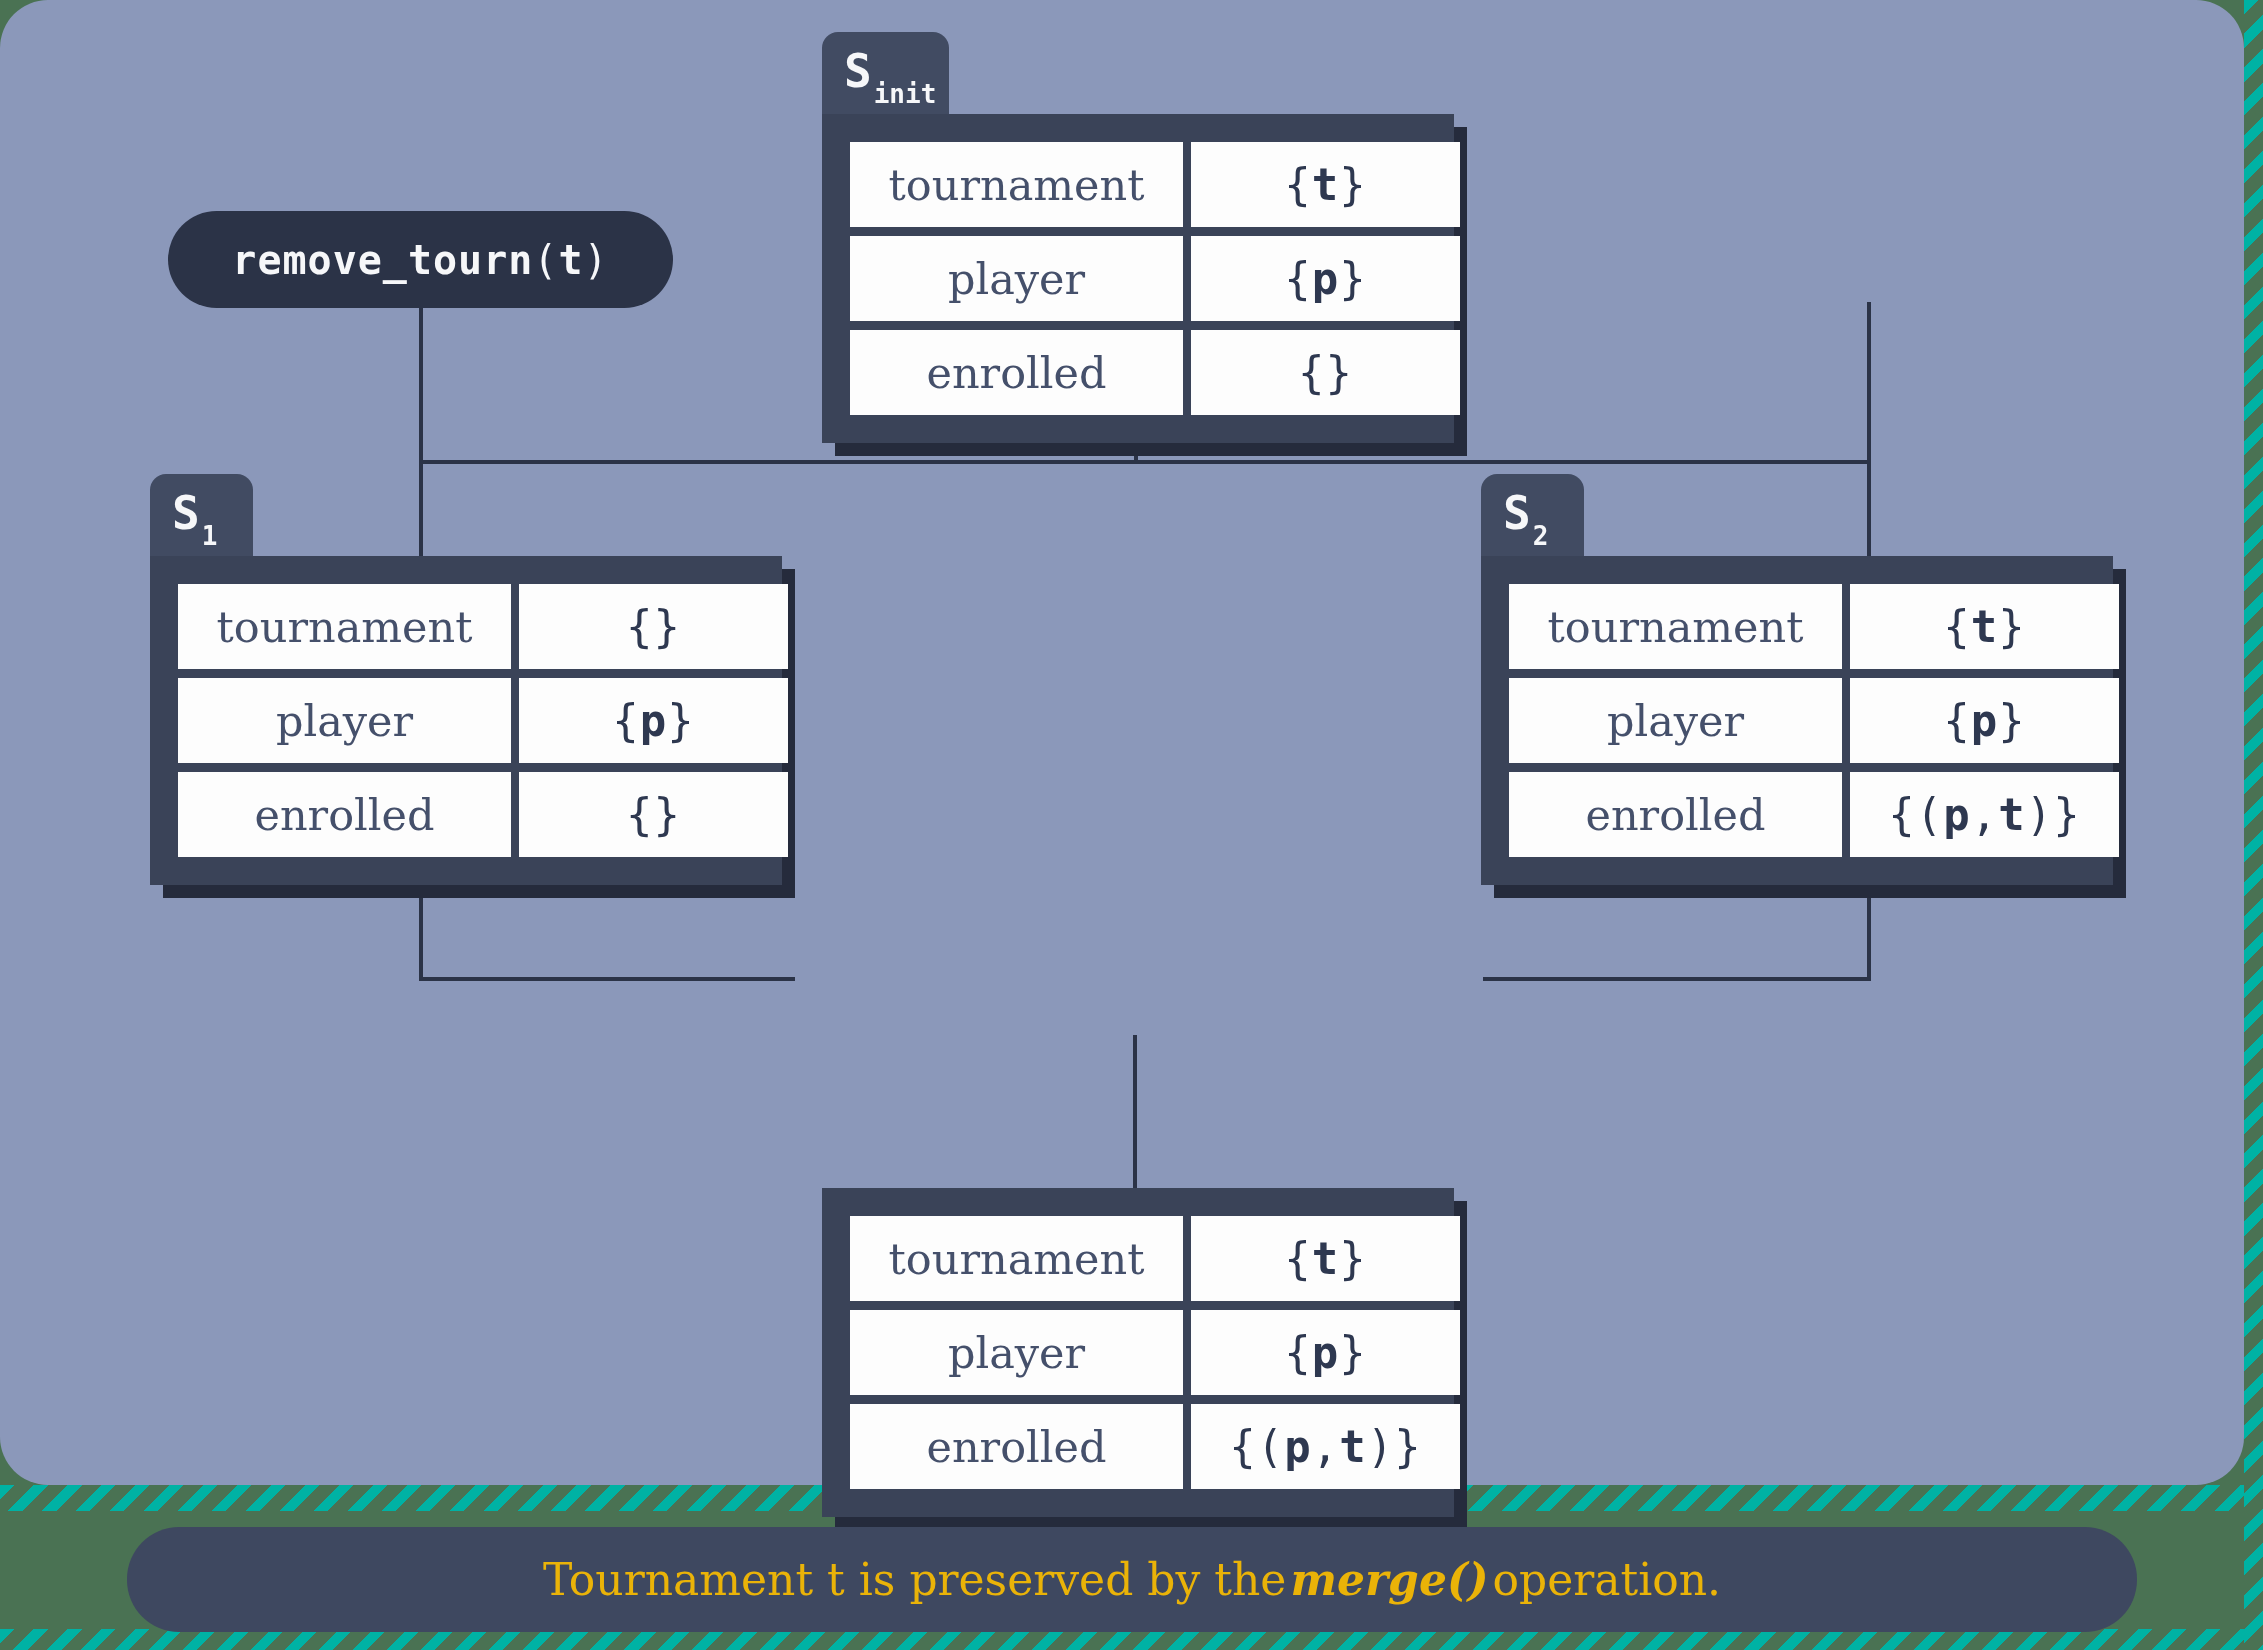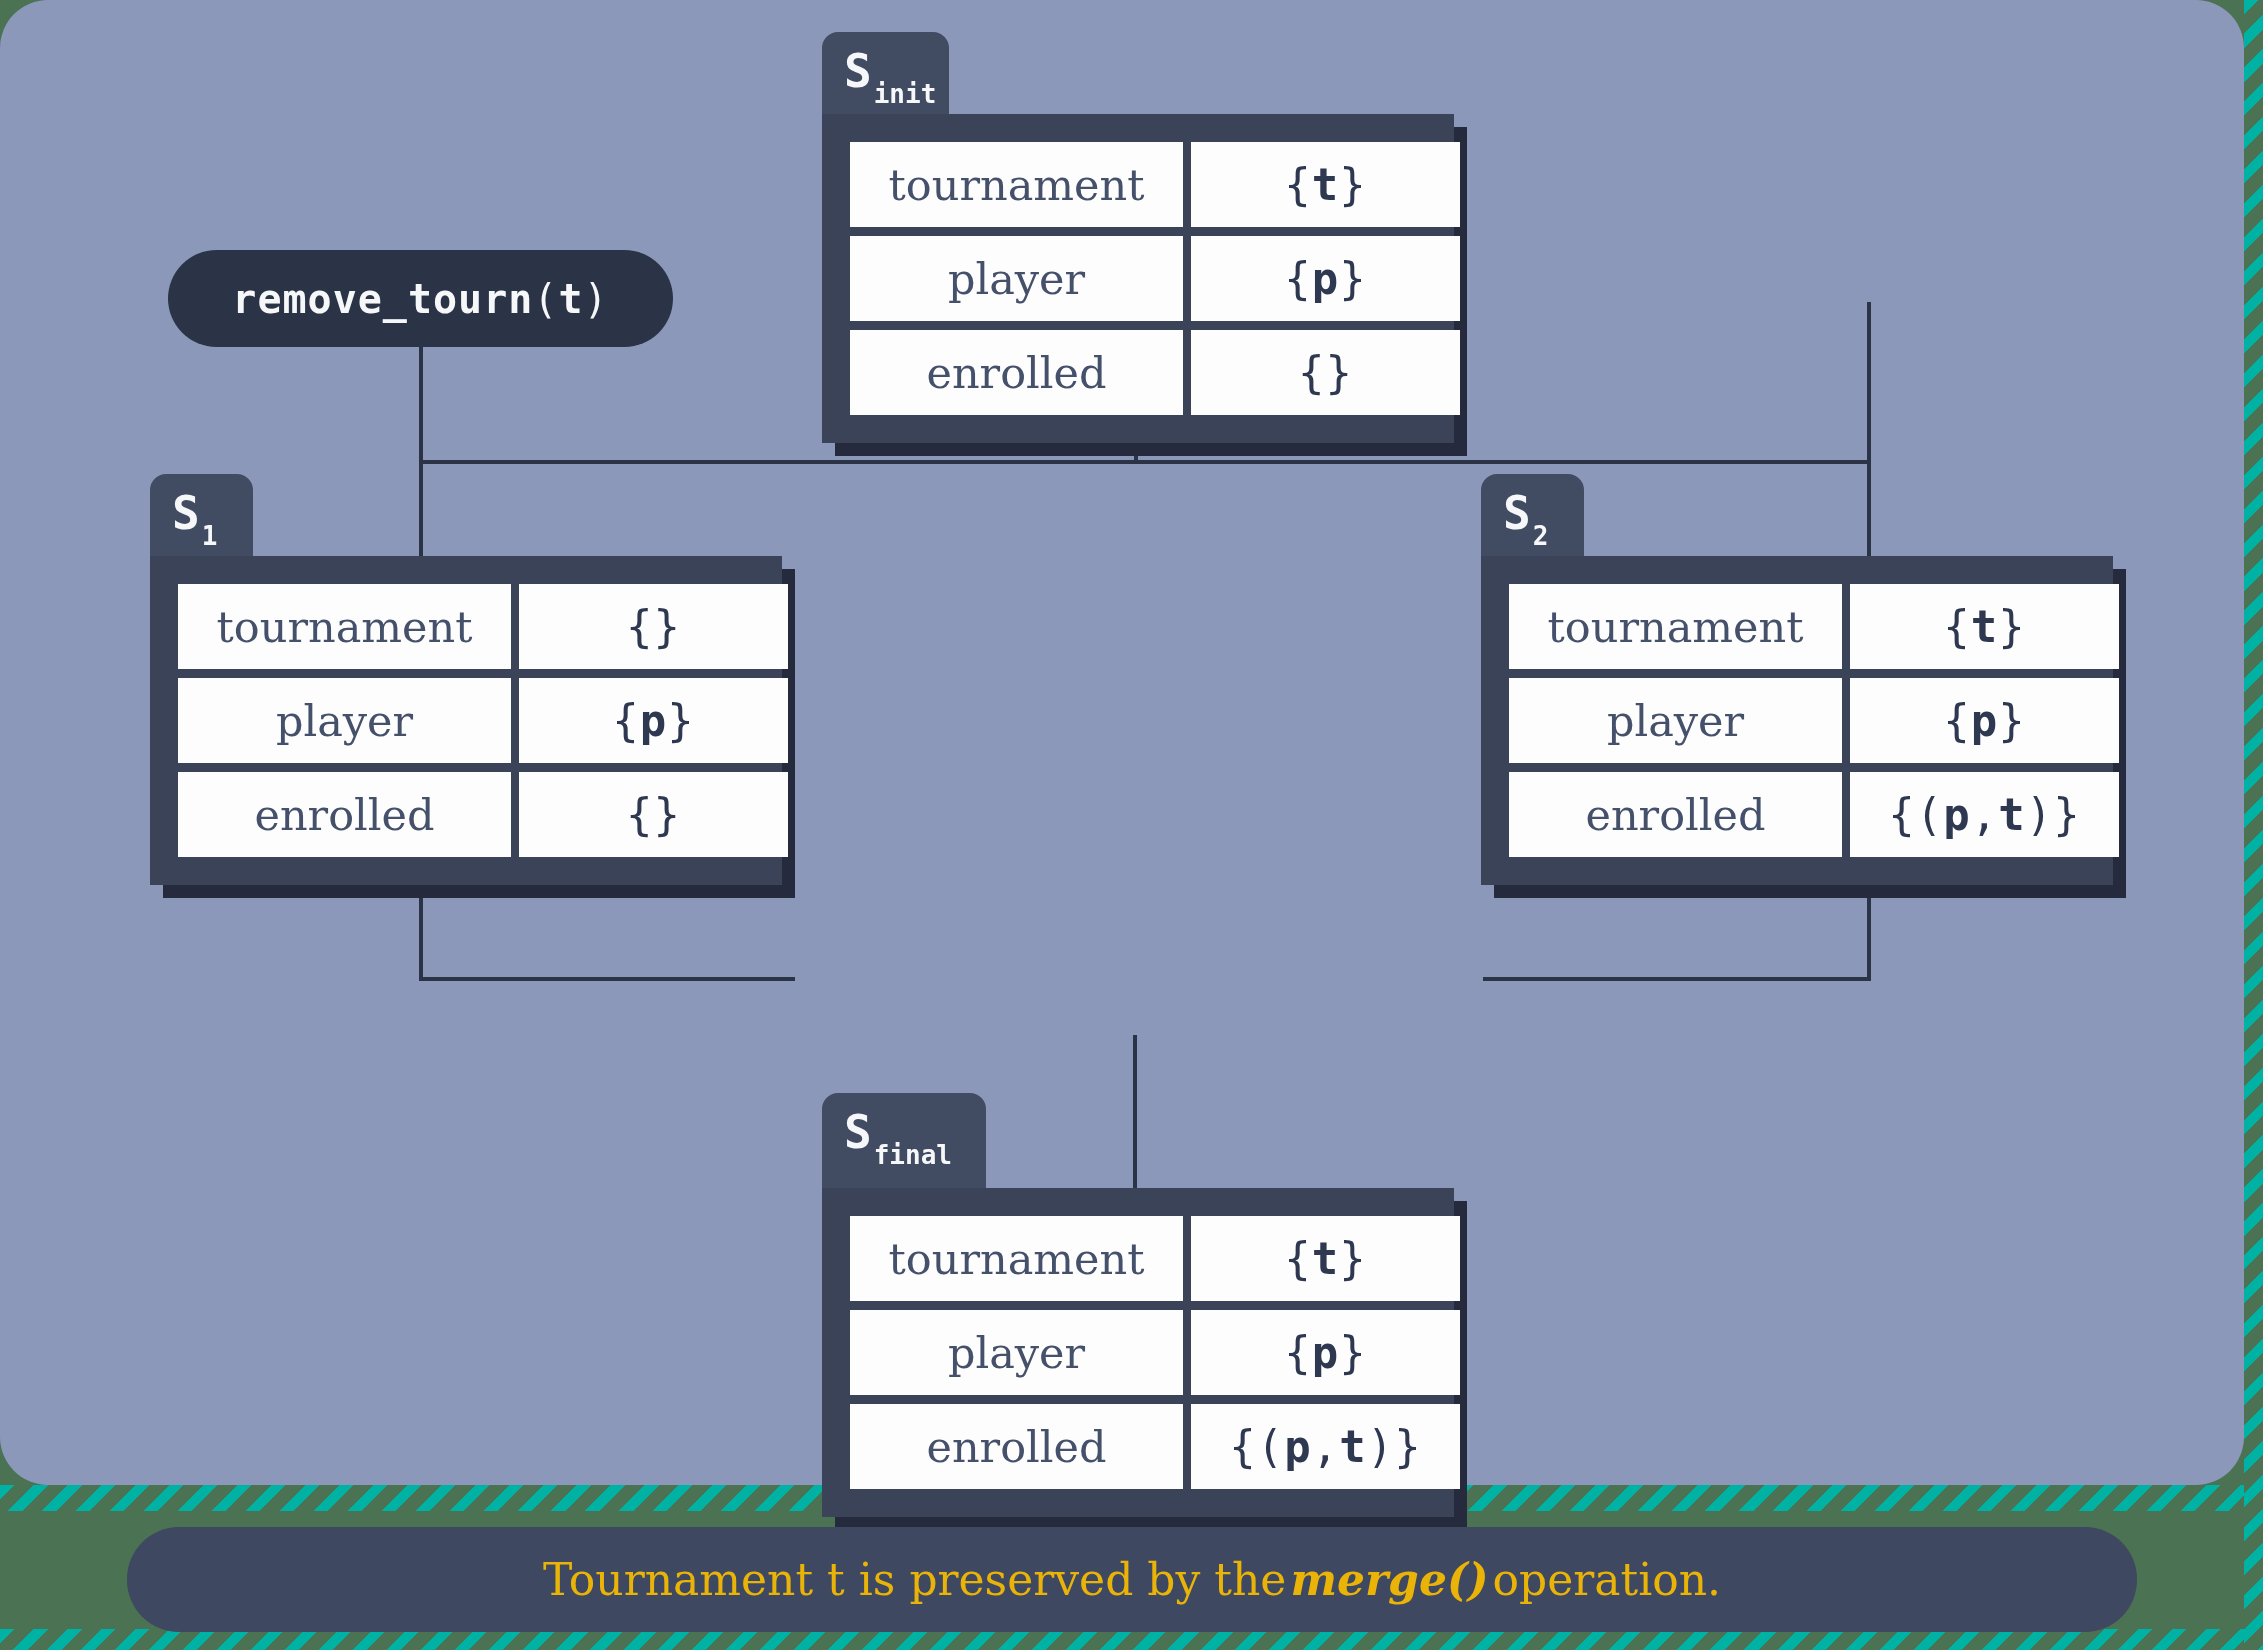--- a/index.html
+++ b/index.html
@@ -25,21 +25,21 @@
     background:#8b98ba;border-radius:48px;
   }
 
   
   .line{position:absolute;background:#2b3347;}
 
   
   .pill{
     position:absolute;display:flex;align-items:center;justify-content:center;
     background:#2b3347;color:#f6f7f9;
-    font-family:"DejaVu Sans Mono",monospace;font-size:40px;letter-spacing:1px;margin-top:39px;
+    font-family:"DejaVu Sans Mono",monospace;font-size:40px;letter-spacing:1px;
   }
   .pill b{font-weight:bold;}
   .pill .thin, .code{font-weight:normal;}
   #op-remove{left:168px;top:211px;width:505px;height:97px;border-radius:49px;}
   #op-enroll{left:1618px;top:211px;width:501px;height:97px;border-radius:49px;}
   #op-merge{
     left:782px;top:924px;width:705px;height:111px;border-radius:55px;
     background:#f7a63d;color:#2e3850;font-size:48px;
   }
 
@@ -132,23 +132,20 @@
   <div class="stable" id="tbl-s2">
     <div class="fcell">tournament</div>
     <div class="vcell">{<b>t</b>}</div>
     <div class="fcell">player</div>
     <div class="vcell">{<b>p</b>}</div>
     <div class="fcell">enrolled</div>
     <div class="vcell">{(<b>p</b>, <b>t</b>)}</div>
   </div>
 
 
-  <div class="tab" id="tab-final">
-    <span class="tbase">S</span><span class="tsub">final</span>
-  </div>
   <div class="stable" id="tbl-final">
     <div class="fcell">tournament</div>
     <div class="vcell">{<b>t</b>}</div>
     <div class="fcell">player</div>
     <div class="vcell">{<b>p</b>}</div>
     <div class="fcell">enrolled</div>
     <div class="vcell">{(<b>p</b>, <b>t</b>)}</div>
   </div>
 
   <div id="caption">

